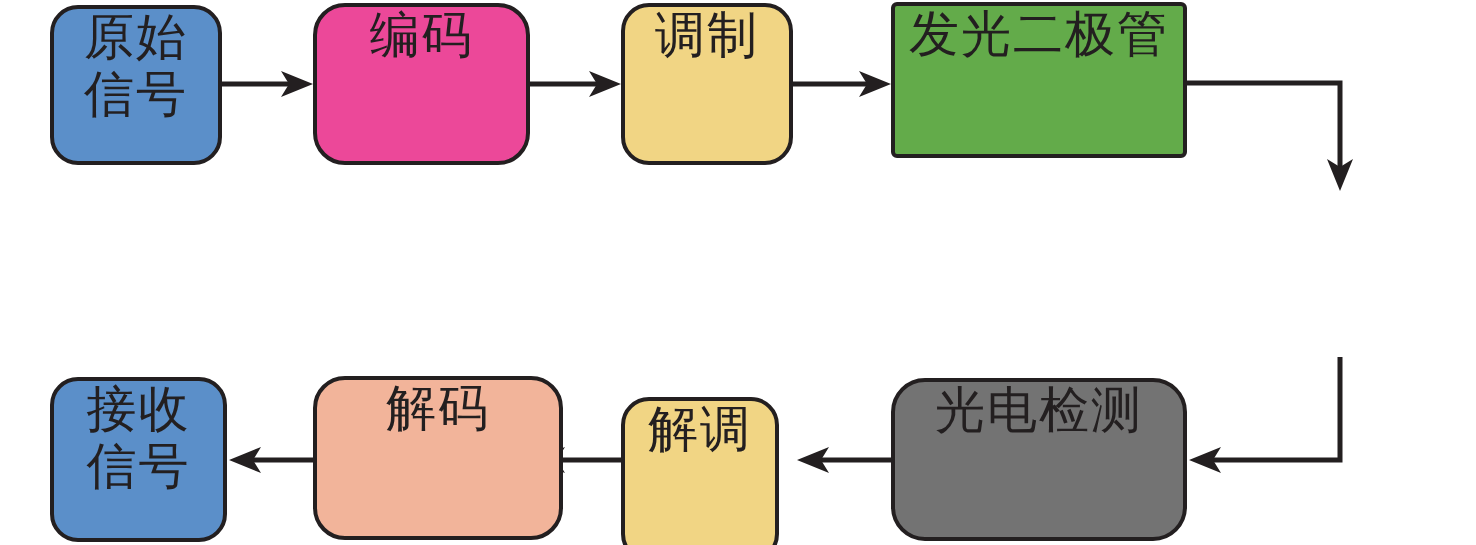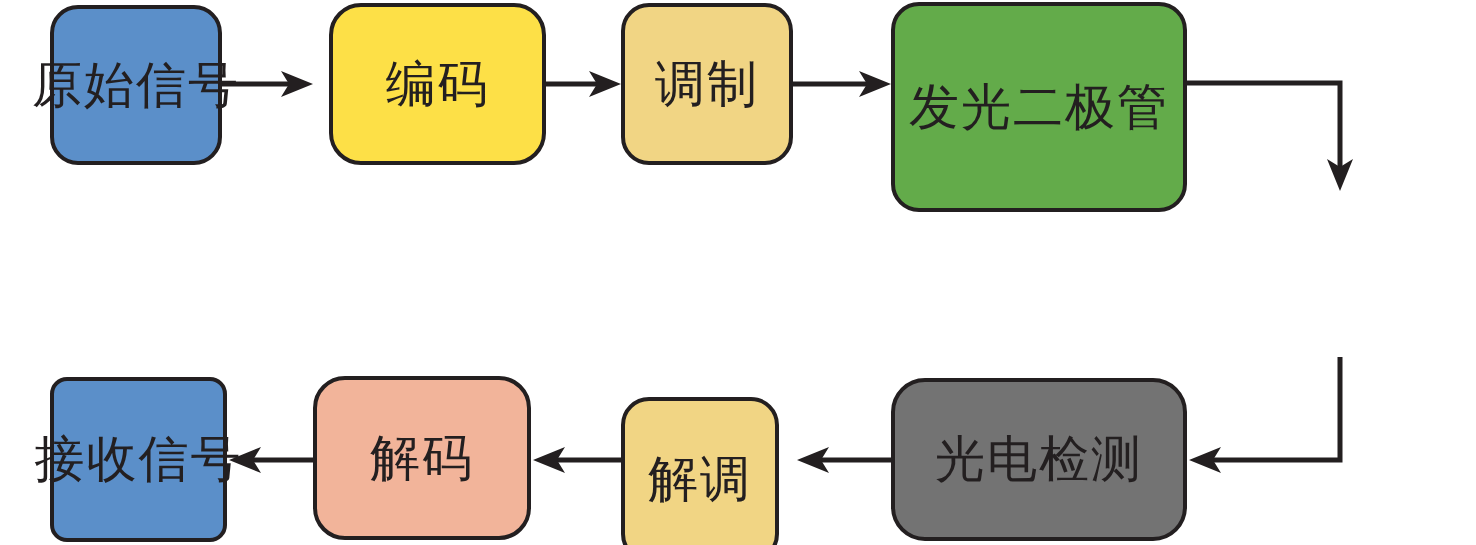--- a/index.html
+++ b/index.html
@@ -9,39 +9,38 @@
     background:#ffffff;
     font-family:"DejaVu Serif","Liberation Serif",serif;
     overflow:hidden;
   }
   .node{
     position:absolute;
     box-sizing:border-box;
     border:4px solid #231f20;
     border-radius:28px;
     display:flex;
-    flex-direction:row;
+    flex-direction:column;
     align-items:center;
-    justify-content:center;
     color:#231f20;
     font-size:50px;
     line-height:1.14;
     letter-spacing:2px;
     text-align:center;
     white-space:nowrap;
   }
   
   .n-original   {left:50px;  top:5px;   width:172px; height:160px;}
   .n-encode     {left:313px; top:3px;   width:217px; height:162px; border-radius:32px;}
   .n-modulate   {left:621px; top:3px;   width:172px; height:162px;}
-  .n-led        {left:891px; top:2px;   width:296px; height:210px; border-radius:28px;}
+  .n-led        {left:891px; top:2px;   width:296px; height:156px; border-radius:6px;}
   .n-channel    {left:1258px;top:193px; width:165px; height:166px; border-radius:24px;}
   .n-photodetect{left:891px; top:378px; width:296px; height:163px; border-radius:34px;}
   .n-demodulate {left:621px; top:397px; width:158px; height:165px;}
-  .n-decode     {left:313px; top:376px; width:218px; height:164px; border-radius:32px;}
+  .n-decode     {left:313px; top:376px; width:250px; height:164px; border-radius:32px;}
   .n-received   {left:50px;  top:377px; width:177px; height:165px;}
   .edges{position:absolute;left:0;top:0;width:1476px;height:545px;}
   .edges path, .edges polyline{fill:none;stroke:#231f20;stroke-width:5;}
   .edges polygon{fill:#231f20;stroke:none;}
 </style>
 </head>
 <body>
 
 <div class="stage">
 
@@ -78,21 +77,21 @@
       <path d="M313 460 L252 460"></path>
       <polygon points="229,460 261,447 253,460 261,473"></polygon>
     </g>
   </svg>
 
   <div class="node n-original" style="background-color: rgb(91, 143, 201);">
     <span>原始</span>
     <span>信号</span>
   </div>
 
-  <div class="node n-encode" style="background-color: #fde047; margin-left: 16px;">
+  <div class="node n-encode" style="background-color: #ec4899;">
     <span>编码</span>
   </div>
 
   <div class="node n-modulate" style="background-color: rgb(241, 213, 132);">
     <span>调制</span>
   </div>
 
   <div class="node n-led" style="background-color: rgb(99, 171, 74);">
     <span>发光二极管</span>
   </div>
@@ -103,18 +102,18 @@
   </div>
 
   <div class="node n-demodulate" style="background-color: rgb(241, 213, 132);">
     <span>解调</span>
   </div>
 
   <div class="node n-decode" style="background-color: rgb(242, 180, 154);">
     <span>解码</span>
   </div>
 
-  <div class="node n-received" style="background-color: rgb(91, 143, 201); border-radius: 17px;">
+  <div class="node n-received" style="background-color: rgb(91, 143, 201);">
     <span>接收</span>
     <span>信号</span>
   </div>
 
 </div>
 
 </body></html>

